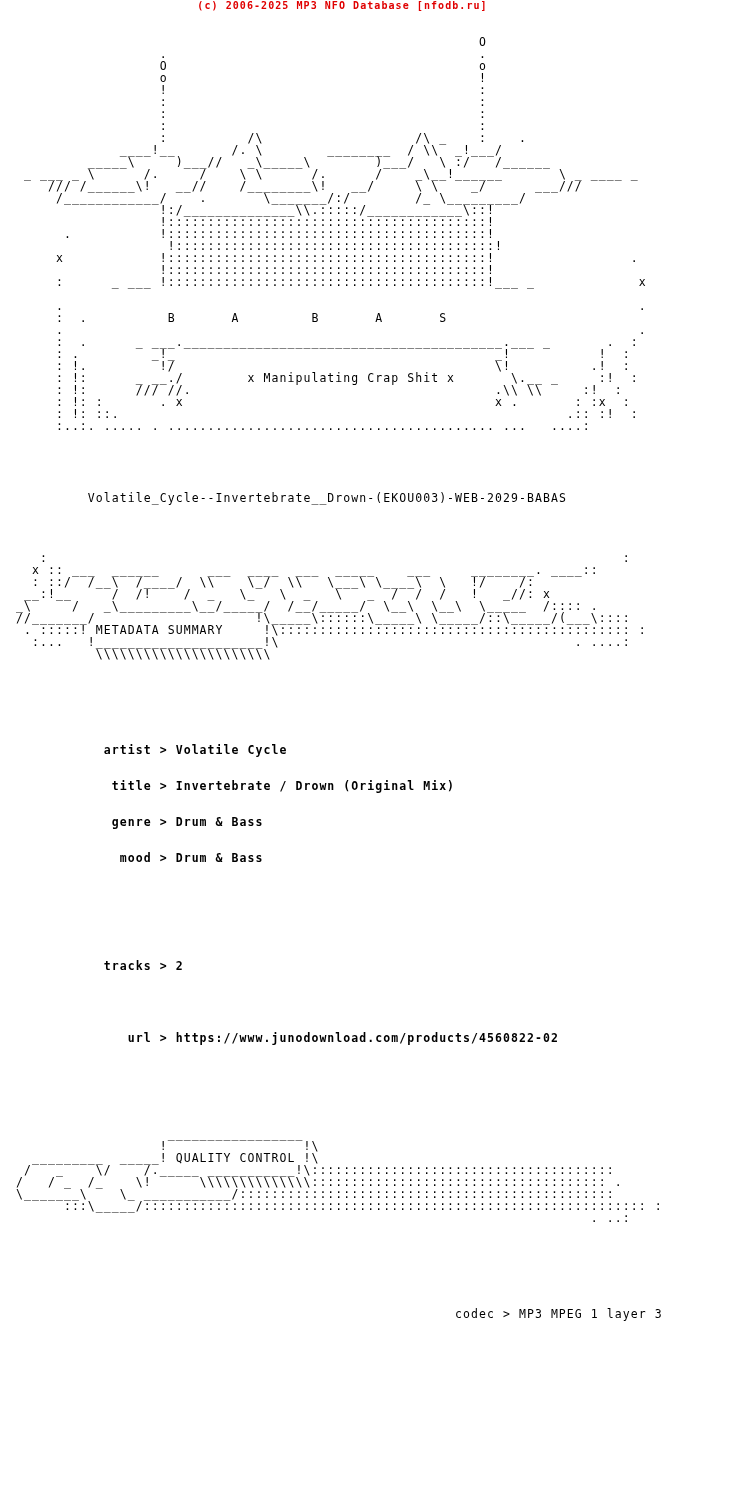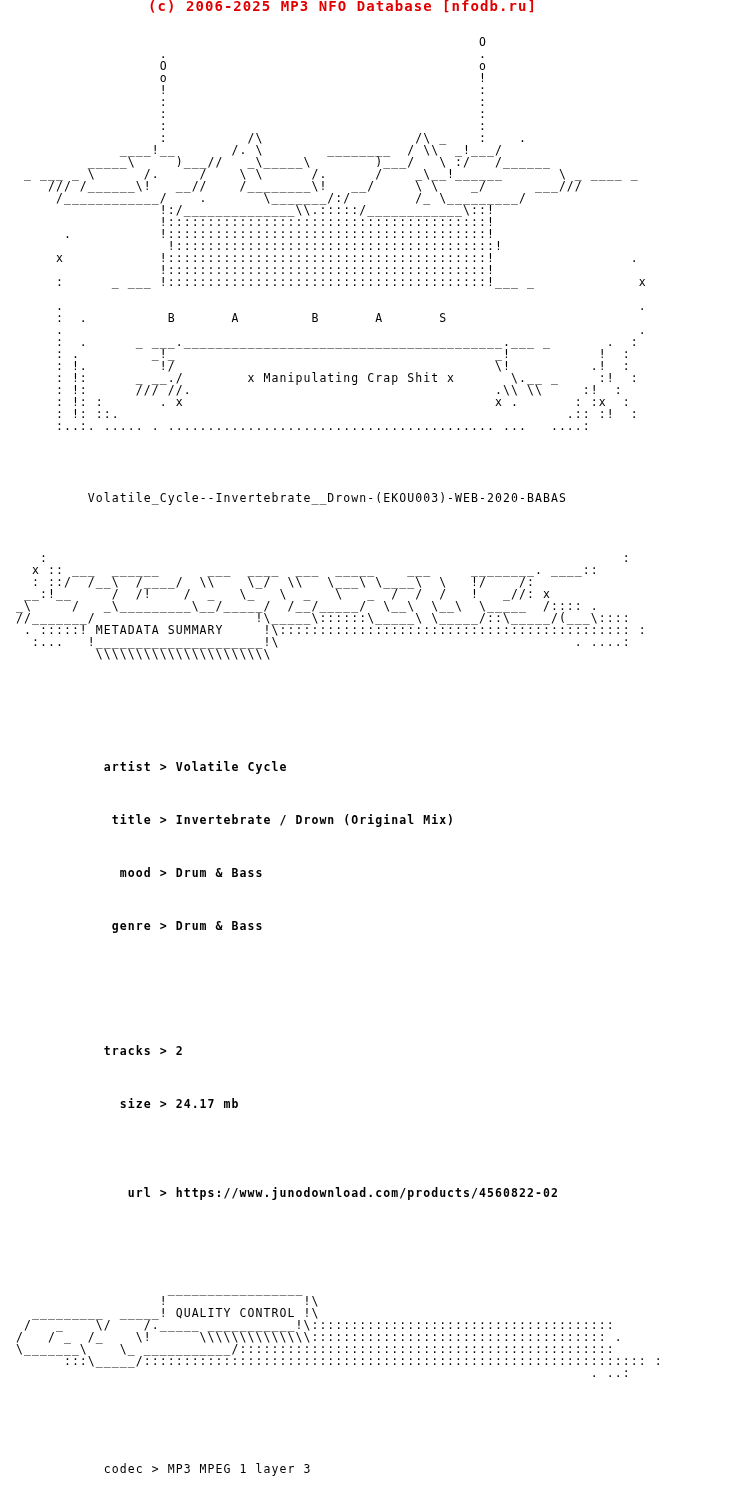--- a/index.html
+++ b/index.html
@@ -6,51 +6,50 @@
   body { width: 736px; height: 1512px; overflow: hidden; position: relative; }
   .nfo {
     position: absolute; left: 16px; top: 0;
     font-family: "DejaVu Sans Mono", "Liberation Mono", monospace;
     font-size: 11.5px; line-height: 12px; letter-spacing: 1.06px;
     color: #000000; white-space: pre; margin: 0;
   }
   .header {
     position: absolute; left: 0; top: 0; width: 685px; text-align: center;
     font-family: "DejaVu Sans Mono", "Liberation Mono", monospace;
-    font-size: 14px; line-height: 12px; letter-spacing: 1.06px;
+    font-size: 10px; line-height: 12px; letter-spacing: 1.06px;
     font-weight: bold; color: #e00000; white-space: pre;
   }
   .block { display: block; white-space: pre; }
   .line { display: block; height: 12px; white-space: pre; }
-  .field-row { display: block; height: 12px; white-space: pre; font-weight: bold; margin-top: 17px; }
-  .track-row { display: block; height: 12px; white-space: pre; }
+  .field-row { display: block; height: 12px; white-space: pre; font-weight: bold; }
+  .track-row { display: block; height: 12px; white-space: pre; text-align: right; }
 </style>
 </head>
 <body>
 
 <div class="header">(c) 2006-2025 MP3 NFO Database [nfodb.ru]</div>
 
 <div class="nfo">
 <div style="height:12px"></div>
 <div class="block"><div class="line">                                                          O</div><div class="line">                  .                                       .</div><div class="line">                  O                                       o</div><div class="line">                  o                                       !</div><div class="line">                  !                                       :</div><div class="line">                  :                                       :</div><div class="line">                  :                                       :</div><div class="line">                  :                                       :</div><div class="line">                  :          /\                   /\ _    :    .</div><div class="line">             ____!__       /. \        ________  / \\  _!___/</div><div class="line">         _____\     )___//   _\_____\        )___/   \ :/   /______</div><div class="line"> _ ___ _ \      /.     /    \ \      /.      /    _\__!______       \ _ ____ _</div><div class="line">    /// /______\!   __//    /________\!   __/     \ \    _/      ___///</div><div class="line">     /____________/    .       \_______/:/        /_ \_________/</div><div class="line">                  !:/______________\\.:::::/____________\::!</div><div class="line">                  !::::::::::::::::::::::::::::::::::::::::!</div><div class="line">      .           !::::::::::::::::::::::::::::::::::::::::!</div><div class="line">                   !::::::::::::::::::::::::::::::::::::::::!</div><div class="line">     x            !::::::::::::::::::::::::::::::::::::::::!                 .</div><div class="line">                  !::::::::::::::::::::::::::::::::::::::::!</div><div class="line">     :      _ ___ !::::::::::::::::::::::::::::::::::::::::!___ _             x</div><div class="line"></div><div class="line">     .                                                                        .</div><div class="line">     :  .          B       A         B       A       S</div><div class="line">     .                                                                        .</div><div class="line">     :  .      _ ___.________________________________________.___ _       .  :</div><div class="line">     : .         _!_                                        _!           !  :</div><div class="line">     : !.         !/                                        \!          .!  :</div><div class="line">     : !:      _ __./        x Manipulating Crap Shit x       \.__ _     :!  :</div><div class="line">     : !:      /// //.                                      .\\ \\     :!  :</div><div class="line">     : !: :       . x                                       x .       : :x  :</div><div class="line">     : !: ::.                                                        .:: :!  :</div><div class="line">     :..:. ..... . ......................................... ...   ....:</div></div>
 <div style="height:36px"></div>
-<div class="line">         <span>Volatile_Cycle--Invertebrate__Drown-(EKOU003)-WEB-2020-BABAS</span></div>
+<div class="line">         <span>Volatile_Cycle--Invertebrate__Drown-(EKOU003)-WEB-2029-BABAS</span></div>
 <div style="height:24px"></div>
 <div class="block"><div class="line">   :                                                                        :</div><div class="line">  x :: ___  ______      ___  ____  ___  _____    ___     ________. ____::</div><div class="line">  : ::/  /__\  /____/  \\    \_/  \\   \___\ \____\  \   !/    /:</div><div class="line"> __:!__     /  /!    /  _   \_   \  _   \   _  /  /  /   !   _//: x</div><div class="line">_\     /   _\_________\__/_____/  /__/_____/  \__\  \__\  \_____  /:::: .</div><div class="line">//_______/                    !\_____\::::::\_____\ \_____/::\_____/(___\::::</div><div class="line"> . :::::! METADATA SUMMARY     !\:::::::::::::::::::::::::::::::::::::::::::: :</div><div class="line">  :...   !_____________________!\                                     . ....:</div><div class="line">          \\\\\\\\\\\\\\\\\\\\\\</div></div>
 <div style="height:24px"></div>
 
 <div>
   <div class="field-row">           artist &gt; Volatile Cycle</div>
   <div class="field-row">            title &gt; Invertebrate / Drown (Original Mix)</div>
+  <div class="field-row">            genre &gt; Drum &amp; Bass</div>
   <div class="field-row">             mood &gt; Drum &amp; Bass</div>
-  <div class="field-row">            genre &gt; Drum &amp; Bass</div>
   <div class="line"></div>
   <div class="line"></div>
   <div class="field-row">           tracks &gt; 2</div>
-  <div class="field-row">             size &gt; 24.17 mb</div>
   <div class="line"></div>
   <div class="field-row">              url &gt; https://www.junodownload.com/products/4560822-02</div>
 </div>
 
 <div style="height:36px"></div>
 <div class="block"><div class="line">                   _________________</div><div class="line">                  !                 !\</div><div class="line">  _________  _____! QUALITY CONTROL !\</div><div class="line"> /   _    \/    /._____ ___________!\::::::::::::::::::::::::::::::::::::::</div><div class="line">/   / _  /_    \!      \\\\\\\\\\\\\\::::::::::::::::::::::::::::::::::::: .</div><div class="line">\_______\    \_ ___________/:::::::::::::::::::::::::::::::::::::::::::::::</div><div class="line">      :::\_____/::::::::::::::::::::::::::::::::::::::::::::::::::::::::::::::: :</div><div class="line">                                                                        . ..:</div></div>
 <div style="height:24px"></div>
 
 <div>
   <div class="track-row">           codec &gt; MP3 MPEG 1 layer 3</div>

